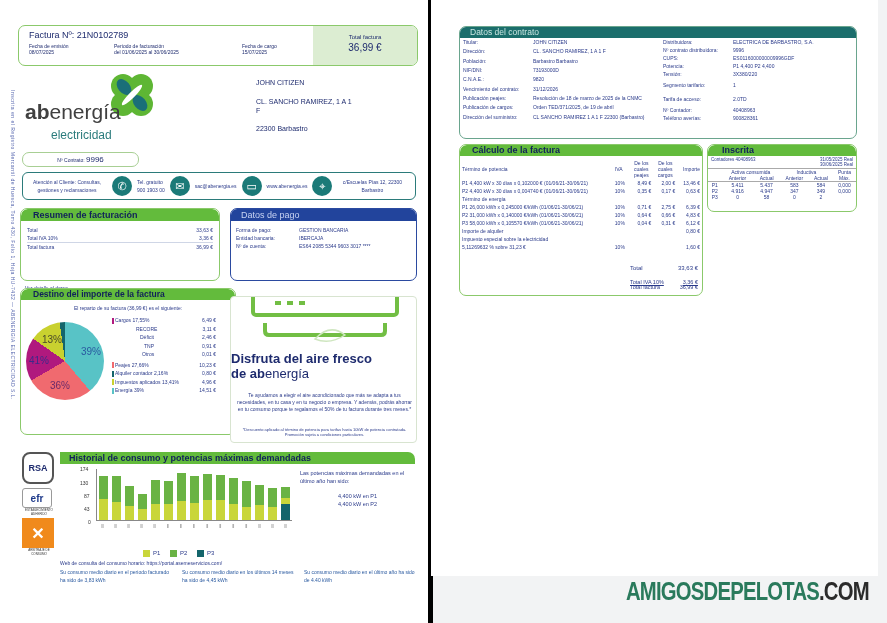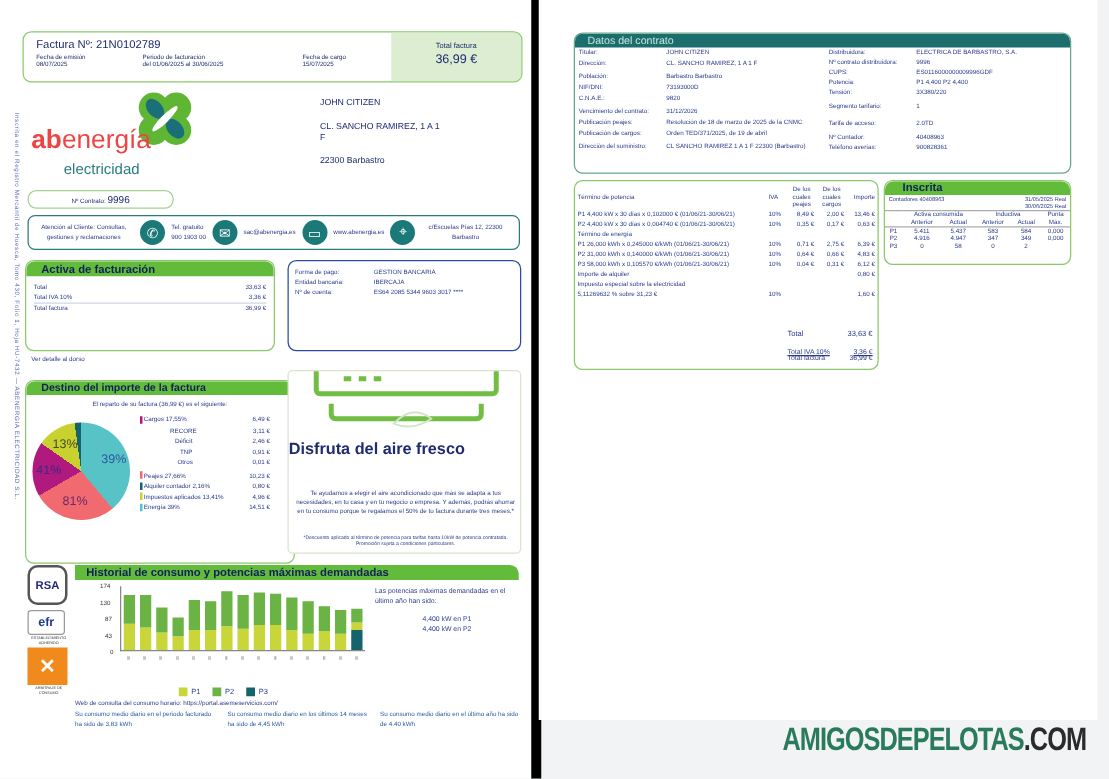--- a/index.html
+++ b/index.html
@@ -1,18 +1,18 @@
 <!DOCTYPE html>
 <html><head>
 <meta charset="utf-8">
 <style>
 *{box-sizing:border-box;margin:0;padding:0}
 body{width:887px;height:623px;background:#f2f3f4;font-family:"Liberation Sans",sans-serif;color:#1e2b6e;position:relative;overflow:hidden}
 .page{position:absolute;top:0;background:#fff}
-#p1{left:0;width:433px;height:623px;border-right:8px solid #000000}
+#p1{left:0;width:433px;height:623px;border-right:5px solid #000000}
 #p2{left:431px;width:447px;height:576px}
 .abs{position:absolute}
 .green-head{background:#63bb3c;color:#10205a;font-weight:bold;border-radius:7px 7px 0 0;padding:0 0 0 12px}
 .box{border:1px solid #8bc96b;border-radius:7px;background:#fff}
 .t6{font-size:6px}.t5{font-size:5px}
 .row{display:flex}
 table{border-collapse:collapse}
 td{padding:0 2px;vertical-align:top}
 .vtext{position:absolute;left:8px;top:90px;width:8px;height:350px;writing-mode:vertical-rl;font-size:5px;color:#5a6ab0;letter-spacing:0.5px;overflow:hidden}
 .icon-circle{width:20px;height:20px;border-radius:50%;background:#1b7a78;display:flex;align-items:center;justify-content:center;color:#fff;font-size:11px;flex:none}
@@ -60,21 +60,21 @@
   <div class="abs" style="left:25px;top:72px;width:135px;height:75px">
     <svg width="48" height="48" viewBox="0 0 48 48" style="position:absolute;left:82px;top:0">
       <circle cx="16" cy="14" r="12" fill="#5eb634"></circle>
       <circle cx="34" cy="14" r="12" fill="#5eb634"></circle>
       <circle cx="16" cy="32" r="12" fill="#5eb634"></circle>
       <circle cx="34" cy="32" r="12" fill="#5eb634"></circle>
       <ellipse cx="17" cy="15" rx="6" ry="9" fill="#1a6f78" transform="rotate(-40 17 15)"></ellipse>
       <ellipse cx="33" cy="31" rx="6" ry="9" fill="#1a6f78" transform="rotate(-40 33 31)"></ellipse>
       <ellipse cx="25" cy="23" rx="3" ry="14" fill="#fff" transform="rotate(45 25 23)"></ellipse>
     </svg>
-    <div style="position:absolute;left:0;top:28px;font-size:21px;color:#ef4444">
+    <div style="position:absolute;left:0;top:28px;font-size:21px;color:#404040">
       <span style="font-weight:bold">ab</span><span>energía</span>
     </div>
     <div style="position:absolute;left:26px;top:56px;font-size:12px;color:#2a7b7c">electricidad</div>
   </div>
 
   <div class="abs" style="left:256px;top:78px;font-size:7px;color:#1e2b6e;line-height:1.3">
     <div>JOHN CITIZEN</div>
     <div style="margin-top:10px">CL. SANCHO RAMIREZ, 1 A 1</div>
     <div>F</div>
     <div style="margin-top:9px">22300 Barbastro</div>
@@ -94,61 +94,62 @@
       </div>
     <div class="icon-circle">✉</div>
     <div>sac@abenergia.es</div>
     <div class="icon-circle">▭</div>
     <div>www.abenergia.es</div>
     <div class="icon-circle">⌖</div>
     <div style="width:70px;text-align:center;line-height:1.6">c/Escuelas Pías 12, 22300 Barbastro</div>
   </div>
 
   <div class="abs box" style="left:20px;top:208px;width:200px;height:73px;overflow:hidden">
-    <div class="green-head" style="font-size:9px;height:12px;line-height:12px">Activa de facturación</div>
+    <div class="green-head" style="font-size:9px;height:12px;line-height:12px">Resumen de facturación</div>
     <div style="padding:5px 6px;font-size:5px;color:#2a3a8a;line-height:8px">
       <div class="row" style="justify-content:space-between">
           <span>Total</span>
           <span>33,63 €</span>
         </div>
       <div class="row" style="justify-content:space-between;border-bottom:1px solid #cfd6e6">
           <span>Total IVA 10%</span>
           <span>3,36 €</span>
         </div>
       <div class="row" style="justify-content:space-between">
           <span>Total factura</span>
           <span>36,99 €</span>
         </div>
     </div>
   </div>
   <div class="abs t5" style="left:25px;top:285px;color:#2a3a8a">Ver detalle al dorso</div>
 
   <div class="abs" style="left:230px;top:208px;width:187px;height:73px;border:1px solid #2b4aa0;border-radius:7px;overflow:hidden">
+    <div style="background:#22449c;color:#c7d3f2;font-size:9px;height:12px;line-height:12px;padding-left:10px">Datos de pago</div>
     <div style="padding:5px 5px;font-size:5px;color:#2a3a8a;line-height:8px">
       <div class="row">
           <span style="width:63px">Forma de pago:</span>
           <span>GESTION BANCARIA</span>
         </div>
       <div class="row">
           <span style="width:63px">Entidad bancaria:</span>
           <span>IBERCAJA</span>
         </div>
       <div class="row">
           <span style="width:63px">Nº de cuenta:</span>
           <span>ES64 2085 5344 9603 3017 ****</span>
         </div>
     </div>
   </div>
 
-  <div class="abs box" style="left:20px;top:304px;width:216px;height:147px;overflow:hidden">
+  <div class="abs box" style="left:20px;top:288px;width:216px;height:147px;overflow:hidden">
     <div class="green-head" style="font-size:8.5px;height:11px;line-height:11px">Destino del importe de la factura</div>
     <div class="t5" style="text-align:center;margin-top:5px;color:#2a3a8a">El reparto de su factura (36,99 €) es el siguiente:</div>
     <div class="pie abs" style="left:5px;top:33px;background:conic-gradient(#58c3c6 0deg 140deg,#f06a6f 140deg 240deg,#b0197e 240deg 305deg,#c9d12f 305deg 352deg,#14656b 352deg 360deg)">
       <span class="abs" style="left:55px;top:24px;font-size:10px;color:#2a5aa0">39%</span>
-      <span class="abs" style="left:24px;top:58px;font-size:10px;color:#6a2a6a">81%</span>
+      <span class="abs" style="left:24px;top:58px;font-size:10px;color:#6a2a6a">36%</span>
       <span class="abs" style="left:3px;top:33px;font-size:10px;color:#3b2a8a">41%</span>
       <span class="abs" style="left:16px;top:12px;font-size:10px;color:#4a4a2a">13%</span>
     </div>
     <div class="abs" style="left:91px;top:27px;width:104px;font-size:5px;color:#2a3a8a;line-height:8.5px">
       <div class="row" style="justify-content:space-between">
           <span><span class="legend-sq" style="width:2px;height:6px;background:#b0197e;margin-right:1px"></span><span>Cargos 17,55%</span></span>
           <span>6,49 €</span>
         </div>
       <div class="row" style="justify-content:space-between;padding-left:24px">
           <span>RECORE</span>
@@ -189,20 +190,21 @@
     <svg width="160" height="50" viewBox="0 0 160 50" style="position:absolute;left:14px;top:-4px">
       <rect x="8" y="0" width="144" height="22" rx="3" fill="none" stroke="#72be44" stroke-width="4"></rect>
       <rect x="30" y="8" width="6" height="4" fill="#72be44"></rect>
         <rect x="42" y="8" width="6" height="4" fill="#72be44"></rect>
         <rect x="54" y="8" width="6" height="4" fill="#72be44"></rect>
       <path d="M20 30 L20 38 Q20 42 24 42 L136 42 Q140 42 140 38 L140 30" fill="none" stroke="#72be44" stroke-width="4"></path>
       <path d="M70 46 Q85 30 100 42 Q85 52 70 46Z" fill="none" stroke="#cfe6c0" stroke-width="1.5"></path>
     </svg>
     <div class="abs" style="left:0;top:54px;width:100%;text-align:left;font-weight:bold;color:#1e2b6e;font-size:13px;line-height:15px">
       <div>Disfruta del aire fresco</div>
+      <div><span>de</span> <span>ab</span><span style="font-weight:normal">energía</span></div>
     </div>
     <div class="abs" style="left:6px;top:95px;width:175px;text-align:center;font-size:5px;color:#2a3a8a;line-height:7px">Te ayudamos a elegir el aire acondicionado que más se adapta a tus necesidades, en tu casa y en tu negocio o empresa. Y además, podrás ahorrar en tu consumo porque te regalamos el 50% de tu factura durante tres meses.*</div>
     <div class="abs" style="left:6px;top:130px;width:175px;text-align:center;font-size:4px;color:#2a3a8a;line-height:5px">*Descuento aplicado al término de potencia para tarifas hasta 10kW de potencia contratada. Promoción sujeta a condiciones particulares.</div>
   </div>
 
   <div class="abs" style="left:60px;top:452px;width:355px;height:12px;background:#63bb3c;border-radius:0 7px 0 0;font-weight:bold;color:#10205a;font-size:9px;line-height:12px;padding-left:9px">Historial de consumo y potencias máximas demandadas</div>
 
   <div class="abs" style="left:22px;top:452px;width:34px">
     <div style="width:32px;height:32px;border:2px solid #555;border-radius:8px;display:flex;align-items:center;justify-content:center;font-weight:bold;font-size:9px;color:#1e2b6e">RSA</div>
     <div style="margin-top:4px;width:30px;height:20px;border:1px solid #999;border-radius:3px;display:flex;align-items:center;justify-content:center;font-weight:bold;font-size:10px;color:#1e3a8a">efr</div>
@@ -370,20 +372,21 @@
         <tr>
               <td>Teléfono averías:</td>
               <td>900828361</td>
             </tr>
       </tbody>
         </table>
     </div>
   </div>
 
   <div class="abs box" style="left:28px;top:144px;width:244px;height:152px;overflow:hidden">
+    <div class="green-head" style="font-size:9px;height:11px;line-height:11px">Cálculo de la factura</div>
     <table class="calc" style="width:100%;margin-top:3px">
       <tbody>
           <tr style="vertical-align:middle">
         <td style="vertical-align:middle">Término de potencia</td>
         <td style="vertical-align:middle">IVA</td>
         <td style="white-space:normal;width:24px;text-align:center">De los cuales peajes</td>
         <td style="white-space:normal;width:24px;text-align:center">De los cuales cargos</td>
         <td style="vertical-align:middle;text-align:right">Importe</td>
       </tr>
       <tr>

